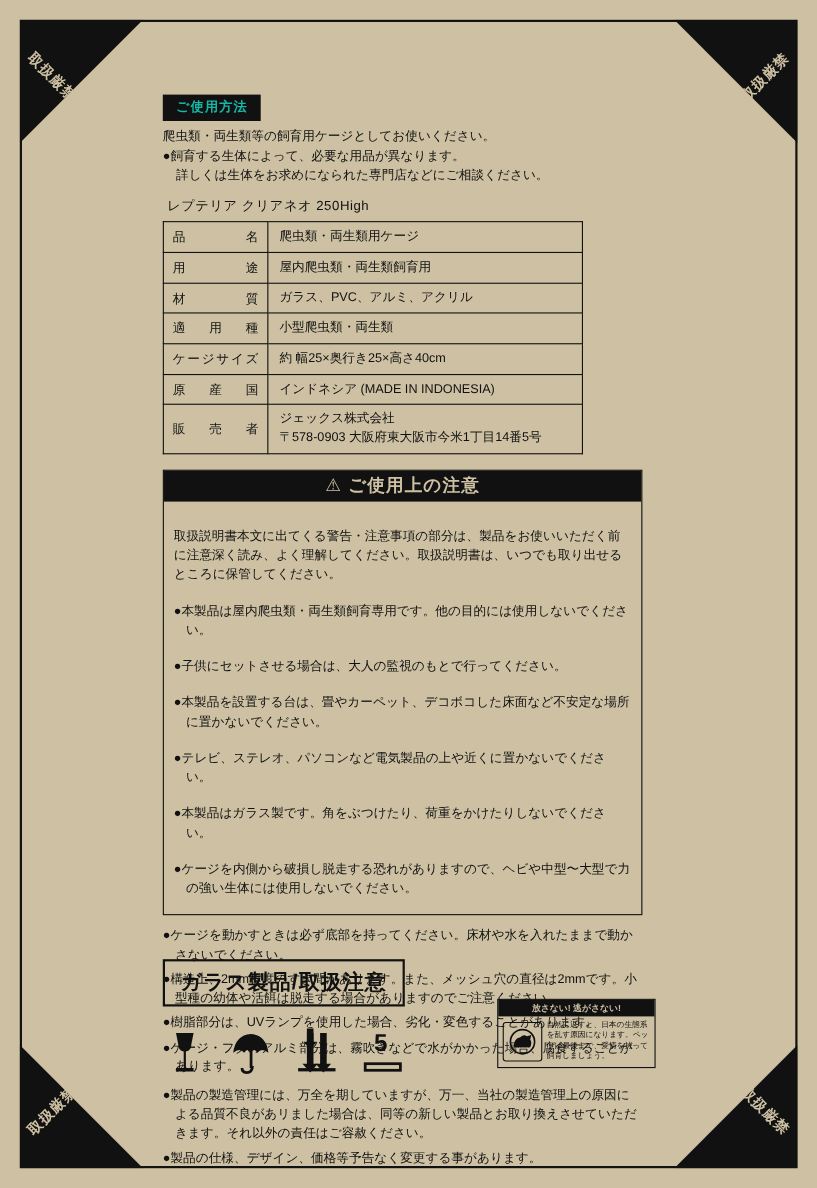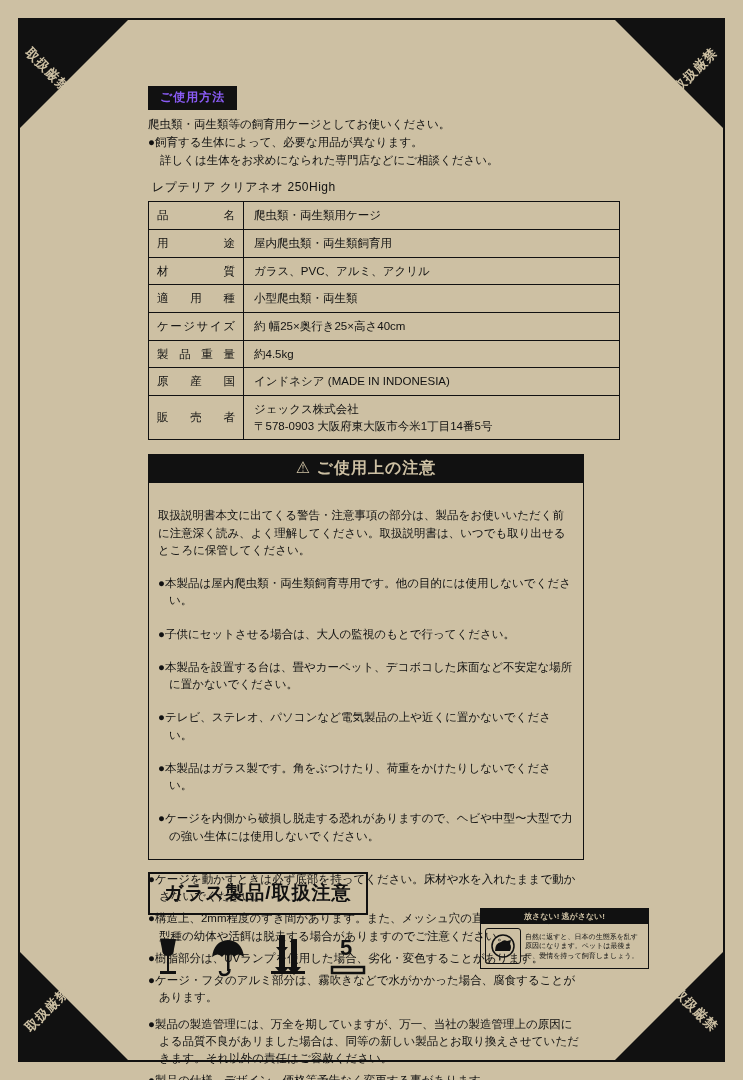--- a/index.html
+++ b/index.html
@@ -68,21 +68,21 @@
   .content {
     position: absolute;
     left: 148px;
     top: 86px;
     width: 450px;
   }
 
   .section-tag {
     display: inline-block;
     background: #111111;
-    color: #8b5cf6;
+    color: #14b8a6;
     font-size: 12px;
     font-weight: bold;
     padding: 3px 12px 4px 12px;
     letter-spacing: 1px;
   }
   .usage-lines {
     margin-top: 6px;
     font-size: 11.5px;
     line-height: 1.55;
   }
@@ -92,21 +92,21 @@
   .model-line {
     margin-top: 10px;
     margin-bottom: 5px;
     font-size: 12px;
     padding-left: 4px;
     letter-spacing: 0.5px;
   }
 
   table.spec {
     border-collapse: collapse;
-    width: 472px;
+    width: 382px;
     border: 1.5px solid #111;
     background: transparent;
   }
   table.spec td {
     border: 1px solid #111;
     font-size: 11.5px;
     padding: 5px 6px;
     vertical-align: middle;
   }
   table.spec td.k {
@@ -187,23 +187,23 @@
   }
   .icon-box {
     width: 40px;
     height: 46px;
     position: relative;
   }
   .icon-box svg { display: block; }
 
   .pet-notice {
     position: absolute;
-    left: 480px;
+    left: 452px;
     top: 908px;
-    width: 169px;
+    width: 144px;
     border: 1.5px solid #111;
     box-sizing: border-box;
     background: transparent;
   }
   .pet-notice .pn-head {
     background: #111;
     color: #cdc0a3;
     font-size: 8px;
     font-weight: bold;
     padding: 2px 4px;
@@ -279,24 +279,20 @@
           <td class="k">材　　質</td>
           <td class="v">ガラス、PVC、アルミ、アクリル</td>
         </tr>
         <tr>
           <td class="k">適 用 種</td>
           <td class="v">小型爬虫類・両生類</td>
         </tr>
         <tr>
           <td class="k">ケージサイズ</td>
           <td class="v">約 幅25×奥行き25×高さ40cm</td>
-        </tr>
-        <tr>
-          <td class="k">製 品 重 量</td>
-          <td class="v">約4.5kg</td>
         </tr>
         <tr>
           <td class="k">原 産 国</td>
           <td class="v">インドネシア (MADE IN INDONESIA)</td>
         </tr>
         <tr>
           <td class="k">販　売　者</td>
           <td class="v" style="white-space:pre-line">ジェックス株式会社
 〒578-0903 大阪府東大阪市今米1丁目14番5号</td>
         </tr>

